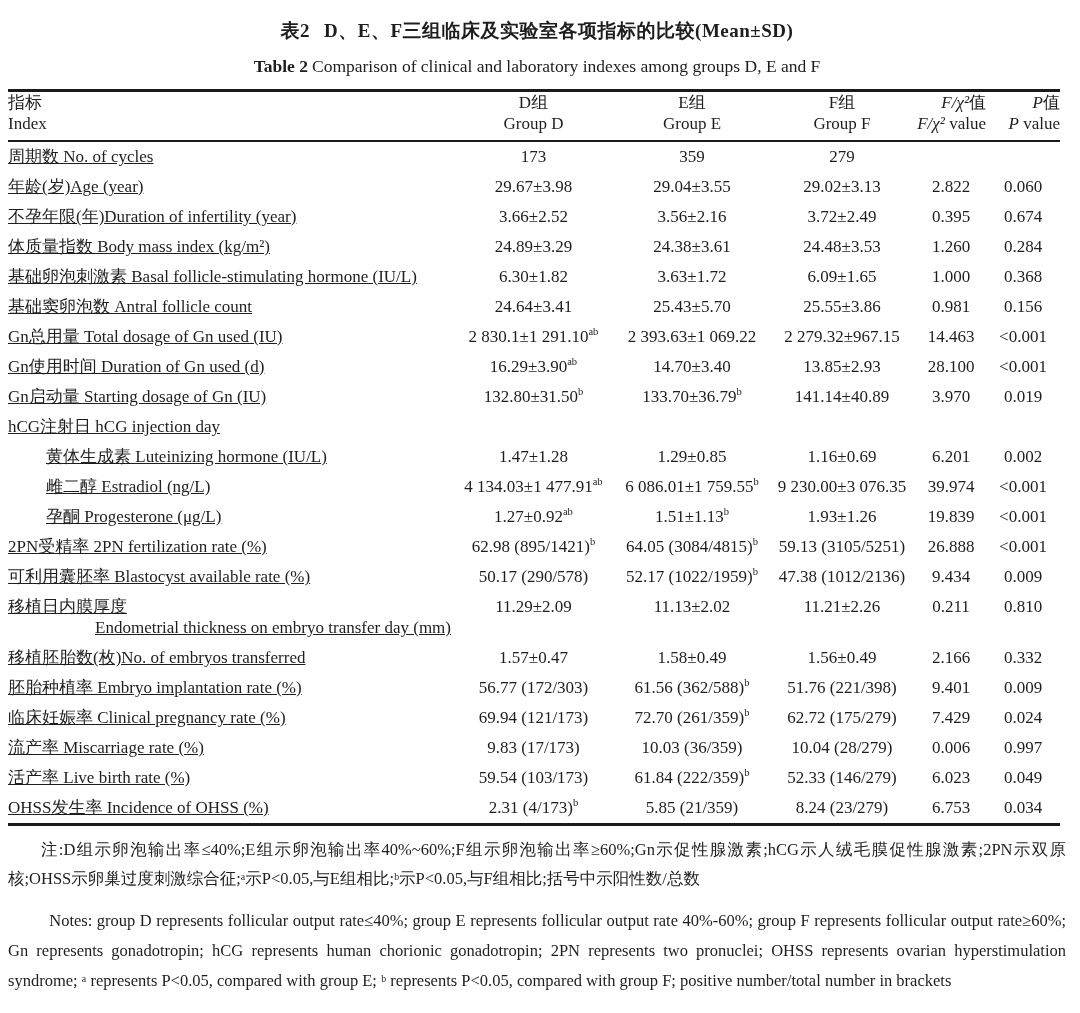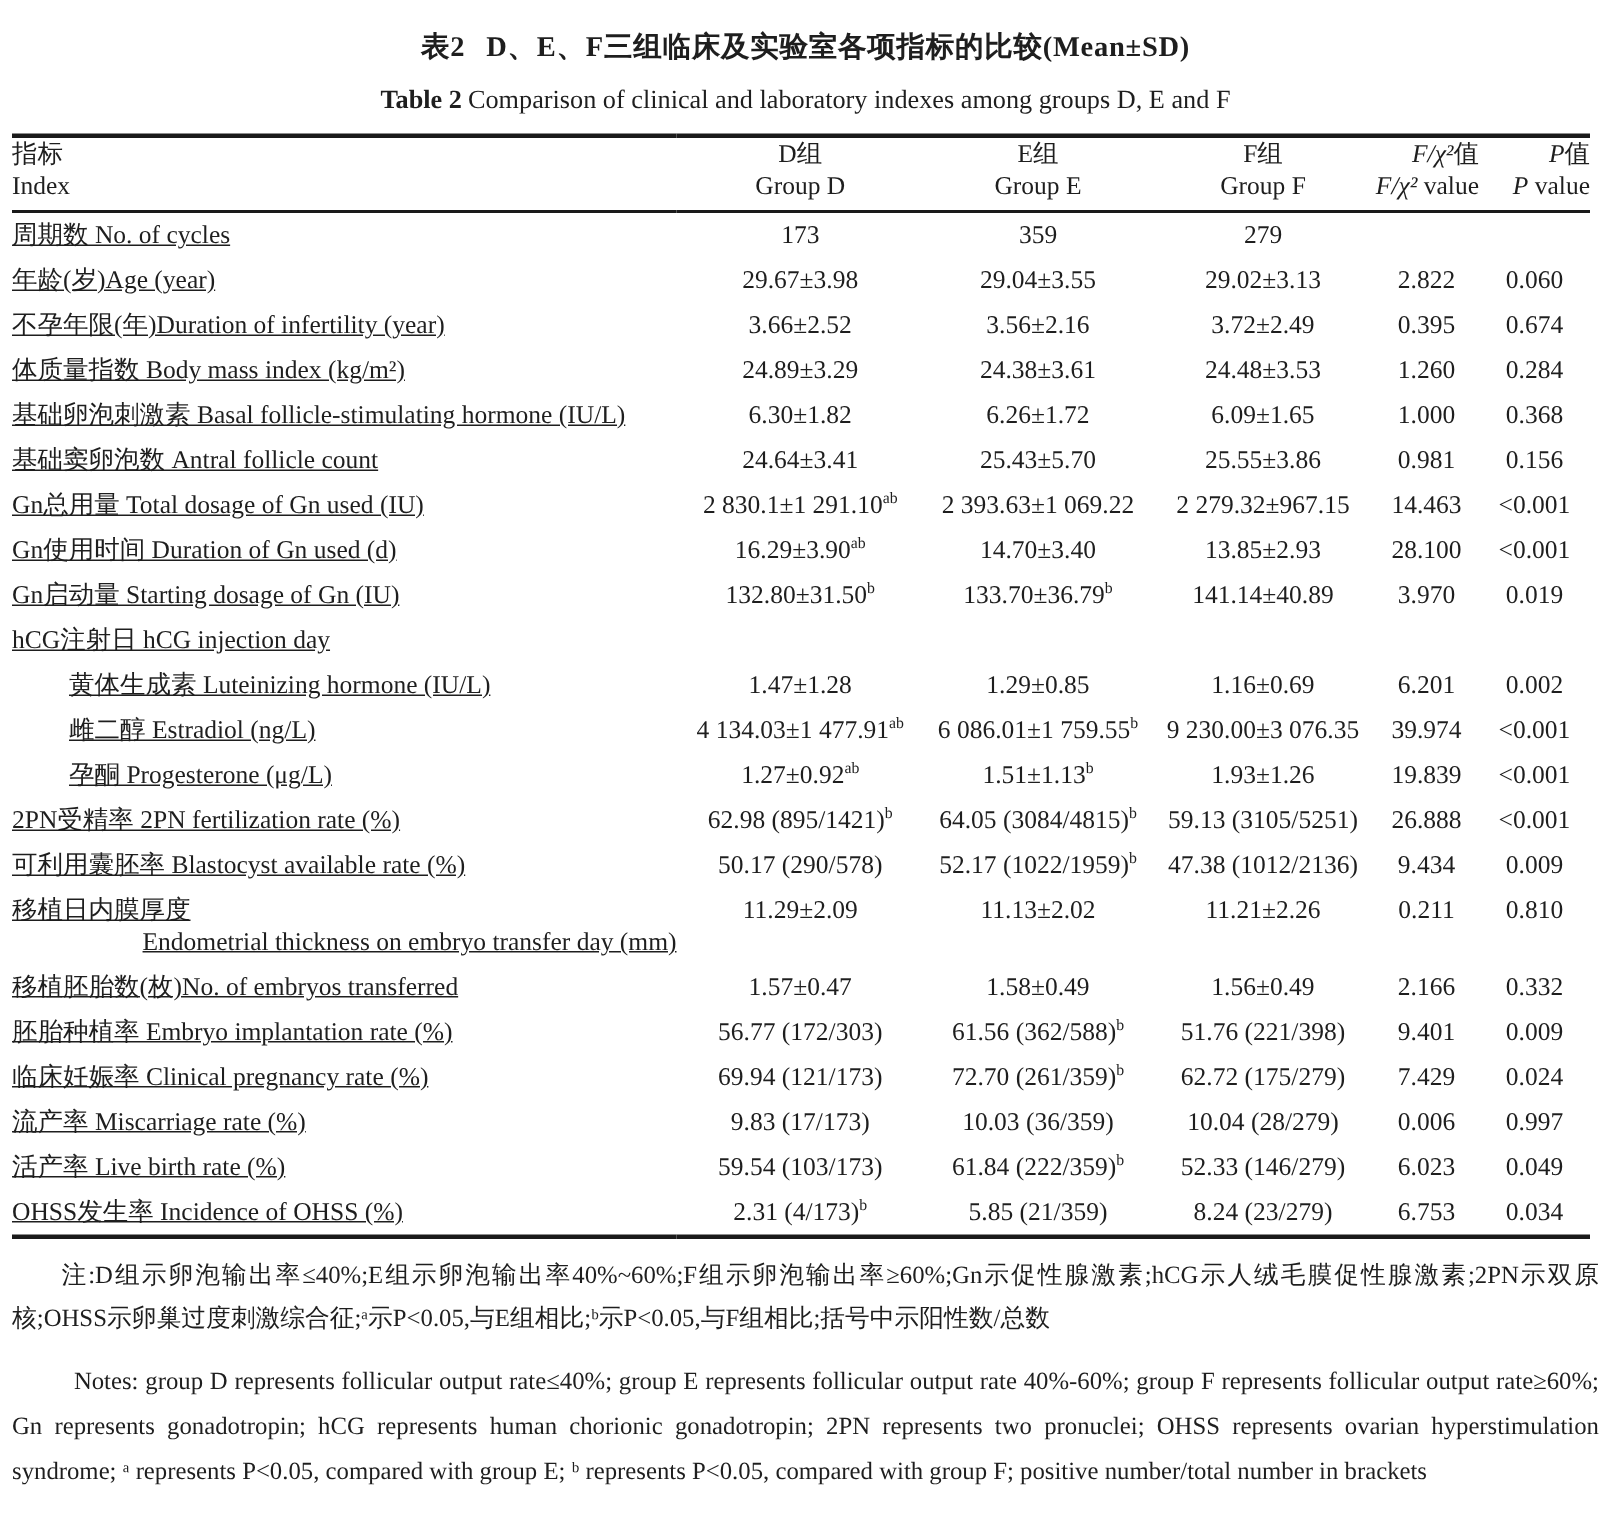--- a/index.html
+++ b/index.html
@@ -121,21 +121,21 @@
           <td class="c-label"><span>体质量指数 Body mass index (kg/m²)</span></td>
           <td class="c-d"><span>24.89±3.29</span></td>
           <td class="c-e"><span>24.38±3.61</span></td>
           <td class="c-f"><span>24.48±3.53</span></td>
           <td class="c-fv"><span>1.260</span></td>
           <td class="c-p"><span>0.284</span></td>
         </tr>
         <tr>
           <td class="c-label"><span>基础卵泡刺激素 Basal follicle-stimulating hormone (IU/L)</span></td>
           <td class="c-d"><span>6.30±1.82</span></td>
-          <td class="c-e"><span>6.26±1.72</span></td>
+          <td class="c-e"><span>3.63±1.72</span></td>
           <td class="c-f"><span>6.09±1.65</span></td>
           <td class="c-fv"><span>1.000</span></td>
           <td class="c-p"><span>0.368</span></td>
         </tr>
         <tr>
           <td class="c-label"><span>基础窦卵泡数 Antral follicle count</span></td>
           <td class="c-d"><span>24.64±3.41</span></td>
           <td class="c-e"><span>25.43±5.70</span></td>
           <td class="c-f"><span>25.55±3.86</span></td>
           <td class="c-fv"><span>0.981</span></td>

